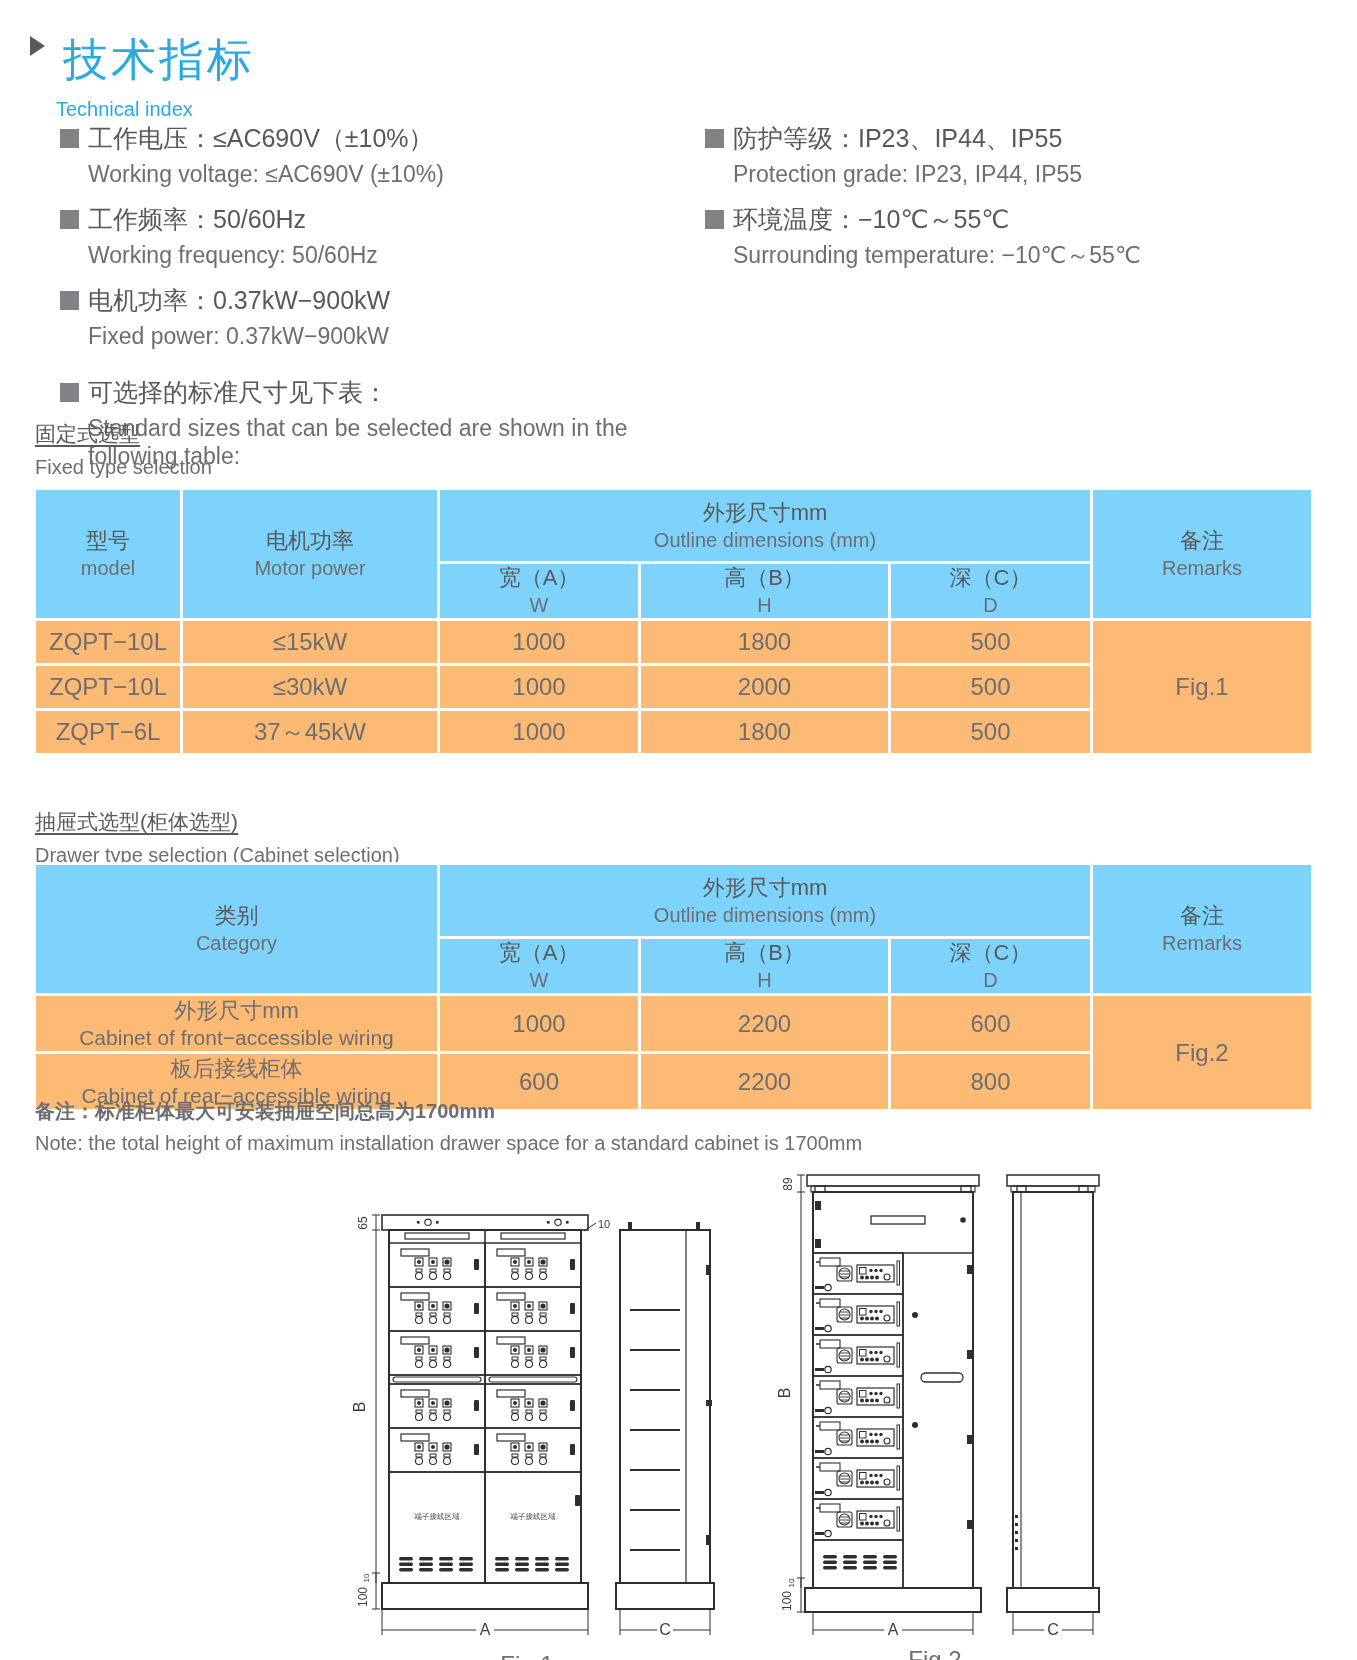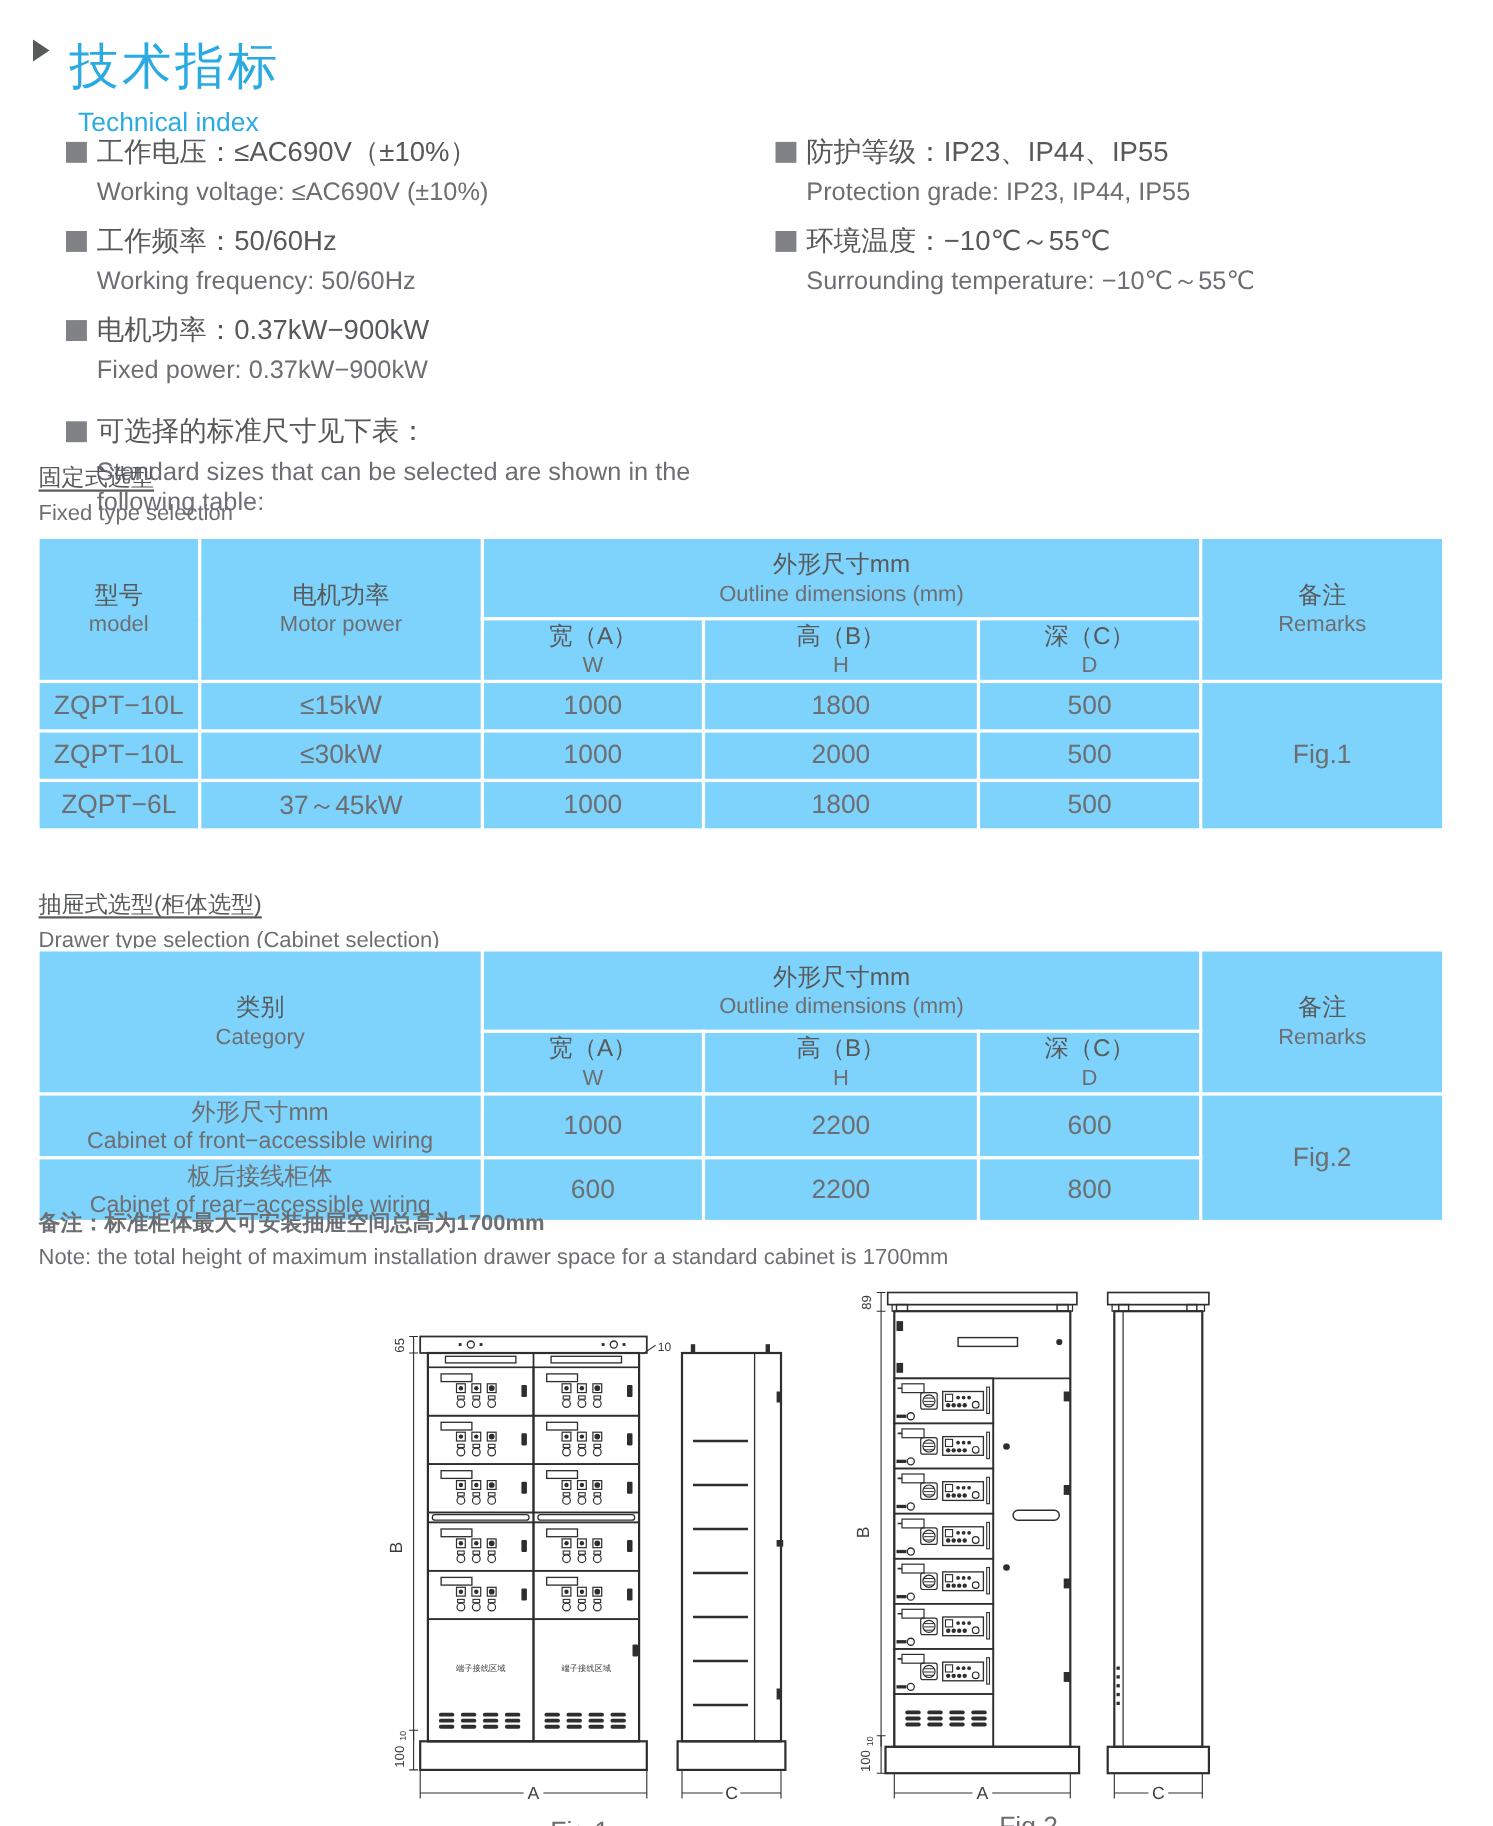--- a/index.html
+++ b/index.html
@@ -11,21 +11,21 @@
   }
   
   .title-block { position:absolute; left:30px; top:30px; }
   .title-row { display:flex; align-items:flex-start; }
   .title-arrow {
     width:0; height:0; border-left:15px solid #58595b;
     border-top:10px solid transparent; border-bottom:10px solid transparent;
     margin-right:18px; margin-top:6px;
   }
   .title-zh { font-size:45px; color:#29abe2; letter-spacing:3px; }
-  .title-en { font-size:24px; color:#29abe2; margin-top:8px; margin-left:41px; }
+  .title-en { font-size:20px; color:#29abe2; margin-top:8px; margin-left:26px; }
 
   
   .specs { position:absolute; left:60px; top:122px; width:1260px; display:flex; }
   .spec-col { width:645px; }
   .spec-col.right { width:600px; }
   .spec-item { margin-bottom:15px; }
   .spec-item.extra-gap { margin-top:26px; }
   .spec-zh { font-size:25px; color:#57585a; display:flex; align-items:center; line-height:32px; }
   .bullet {
     width:19px; height:19px; background:#808285; display:inline-block;
@@ -45,21 +45,21 @@
     position:absolute; left:33px; width:1278px;
     border-collapse:collapse; table-layout:fixed;
   }
   #table1 { top:487px; }
   #table2 { top:862px; }
   .spec-table th, .spec-table td {
     border:3px solid #ffffff; text-align:center; vertical-align:middle;
     font-weight:normal;
   }
   .spec-table th { background:#7dd3fc; color:#58595b; }
-  .spec-table td { background:#7dd3fc; color:#6d6e71; }
+  .spec-table td { background:#fdba74; color:#6d6e71; }
   .hrow-main { height:74px; }
   .hrow-sub  { height:54px; }
   #table1 td { height:45px; font-size:24px; }
   #table2 td { height:58px; font-size:24px; }
   .th-zh { font-size:22px; line-height:28px; }
   .th-en { font-size:20px; line-height:26px; color:#6d6e71; }
   .td-zh { font-size:22px; line-height:28px; color:#6d6e71; }
   .td-en { font-size:21px; line-height:26px; color:#6d6e71; }
   .remark-cell { font-size:24px; }
 

